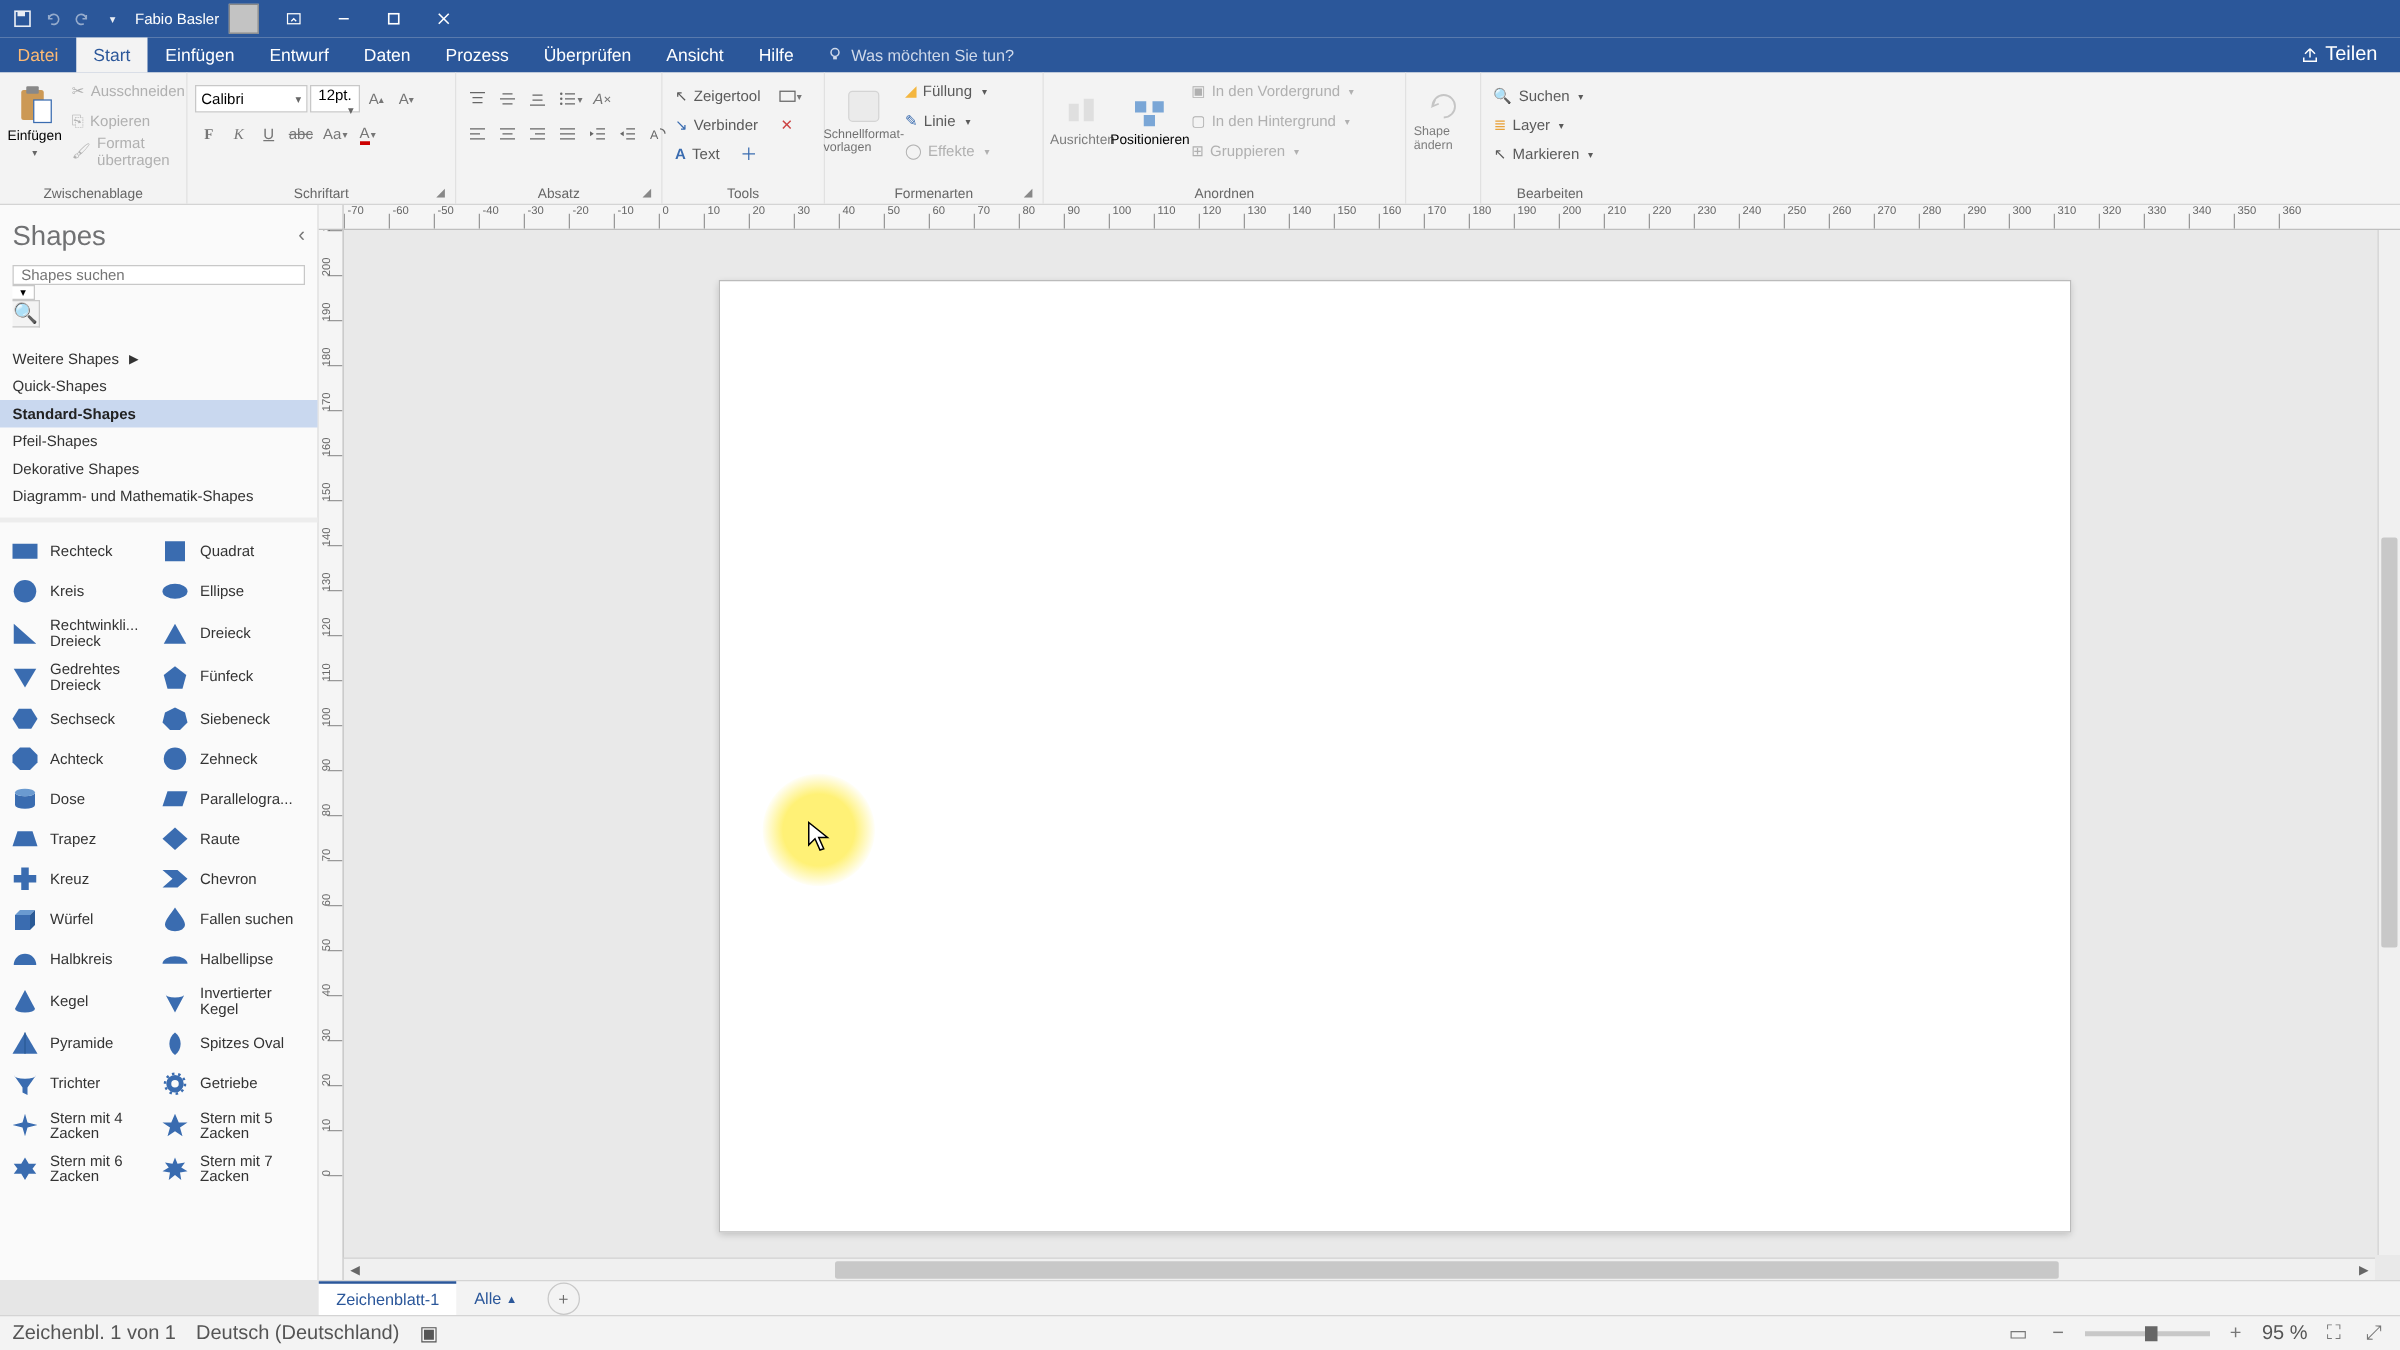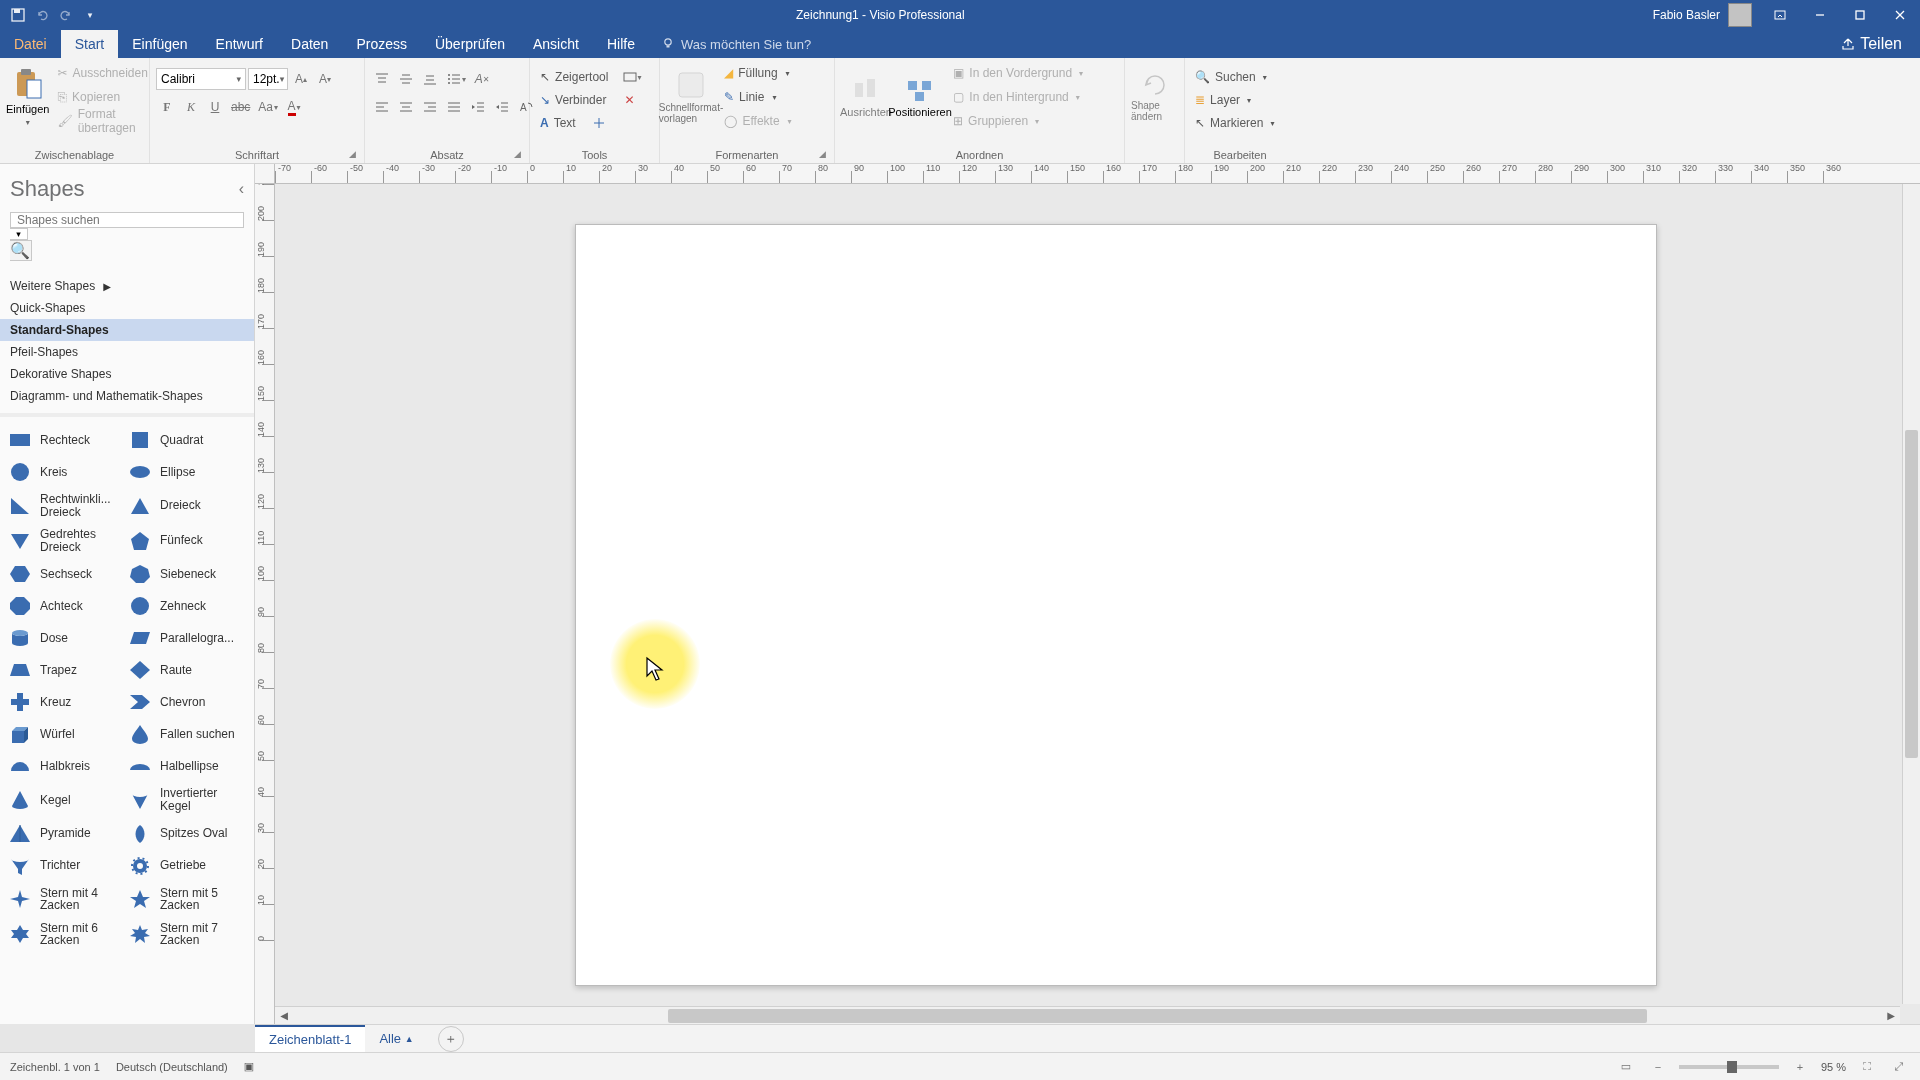--- a/index.html
+++ b/index.html
@@ -26,21 +26,21 @@
 .ribbon-group-content { flex: 1; display: flex; align-items: flex-start; gap: 4px; }
 .ribbon-group-label { font-size: 11px; color: #666; text-align: center; padding: 2px 0; position: relative; }
 .ribbon-group-label .dialog-launcher { position: absolute; right: 2px; top: 2px; font-size: 9px; color: #888; }
 .rb-big-btn { width: 50px; height: 70px; display: flex; flex-direction: column; align-items: center; justify-content: center; cursor: pointer; font-size: 11px; gap: 3px; }
 .rb-row { display: flex; gap: 2px; align-items: center; }
 .rb-col { display: flex; flex-direction: column; gap: 2px; }
 .rb-small-btn { height: 22px; min-width: 22px; display: flex; align-items: center; justify-content: center; cursor: pointer; font-size: 12px; padding: 0 3px; color: #767676; }
 .rb-label-btn { font-size: 12px; color: #5a5a5a; display: flex; align-items: center; gap: 5px; height: 22px; padding: 0 4px; cursor: pointer; }
 .rb-label-btn.disabled { color: #b0b0b0; }
 .font-combo { width: 90px; height: 22px; border: 1px solid #c8c8c8; font-size: 12px; padding: 0 4px; background: #fff; display: flex; align-items: center; }
-.size-combo { width: 40px; height: 22px; border: 1px solid #c8c8c8; font-size: 12px; padding: 0 4px; background: #fff; display: flex; align-items: center; }
+.size-combo { width: 40px; height: 22px; border: 1px solid #c8c8c8; font-size: 12px; padding: 0 4px; background: #fff; display: flex; align-items: center; flex-direction: column; }
 .combo-caret { margin-left: auto; font-size: 9px; color: #666; }
 
 .workspace { position: absolute; top: 164px; bottom: 56px; left: 0; right: 0; display: flex; }
 
 .shapes-pane { width: 255px; background: #fafafa; border-right: 1px solid #d4d4d4; display: flex; flex-direction: column; }
 .shapes-header { padding: 12px 10px 6px; display: flex; align-items: center; }
 .shapes-title { font-size: 22px; color: #707173; font-weight: 300; flex: 1; }
 .shapes-collapse { cursor: pointer; color: #777; }
 .shapes-search { margin: 4px 10px 10px; display: flex; flex-direction: column; }
 .shapes-search-input { flex: 1; height: 22px; border: 1px solid #c8c8c8; font-size: 12px; padding: 0 6px 0 6px; background: #fff; position: relative; }
@@ -73,21 +73,21 @@
 .scroll-arrow { width: 18px; text-align: center; color: #666; font-size: 10px; cursor: pointer; }
 .v-scroll { position: absolute; right: 0; top: 20px; bottom: 20px; width: 18px; background: #f0f0f0; border-left: 1px solid #d0d0d0; }
 .v-thumb { position: absolute; top: 30%; bottom: 30%; left: 2px; right: 2px; background: #c8c8c8; border-radius: 2px; }
 
 .sheet-tabs { position: absolute; bottom: 28px; left: 255px; right: 0; height: 28px; background: #f3f3f3; border-top: 1px solid #d4d4d4; display: flex; align-items: center; font-size: 13px; }
 .sheet-tab { padding: 0 14px; height: 100%; display: flex; align-items: center; cursor: pointer; }
 .sheet-tab.active { background: #fff; color: #2b579a; border-top: 2px solid #2b579a; text-align: right; }
 .sheet-all { color: #2b579a; }
 .sheet-add { width: 26px; height: 26px; border: 1px solid #c8c8c8; border-radius: 50%; display: flex; align-items: center; justify-content: center; cursor: pointer; color: #666; margin-left: 10px; }
 
-.statusbar { position: absolute; bottom: 0; left: 0; right: 0; height: 28px; background: #f3f3f3; border-top: 1px solid #d4d4d4; display: flex; align-items: center; font-size: 11px; color: #555; padding: 0 10px; gap: 16px; }
+.statusbar { position: absolute; bottom: 0; left: 0; right: 0; height: 28px; background: #f3f3f3; border-top: 1px solid #d4d4d4; display: flex; align-items: center; font-size: 16px; color: #555; padding: 0 10px; gap: 16px; }
 .status-right { margin-left: auto; display: flex; align-items: center; gap: 10px; }
 .zoom-slider { width: 100px; height: 4px; background: #c8c8c8; position: relative; }
 .zoom-thumb { width: 10px; height: 12px; background: #666; position: absolute; left: 48%; top: -4px; }
 .view-btn { width: 22px; height: 20px; display: flex; align-items: center; justify-content: center; cursor: pointer; color: #777; }
 
 svg { display: block; }
 </style>
 </head>
 <body>
 
@@ -106,21 +106,20 @@
         </svg>
       </div>
     <div class="tb-qat-btn" style="opacity:.5">
         <svg width="14" height="14" viewBox="0 0 14 14">
           <path d="M10 7 A4 4 0 1 0 8 11" fill="none" stroke="#fff" stroke-width="1.3"></path>
           <path d="M10 4 L10 7 L7 7" fill="none" stroke="#fff" stroke-width="1.3"></path>
         </svg>
       </div>
     <div class="tb-qat-btn" style="font-size:9px">▾</div>
   </div>
-  <div class="tb-title">Zeichnung1 - Visio Professional</div>
   <div class="tb-user">
     <span>Fabio Basler</span>
     <div class="tb-avatar"></div>
   </div>
   <div class="tb-win">
     <div class="tb-win-btn">
         <svg width="12" height="12" viewBox="0 0 12 12">
           <rect x="1" y="2" width="10" height="8" fill="none" stroke="#fff"></rect>
           <path d="M4 8 L6 6 L8 8" fill="none" stroke="#fff"></path>
         </svg>

